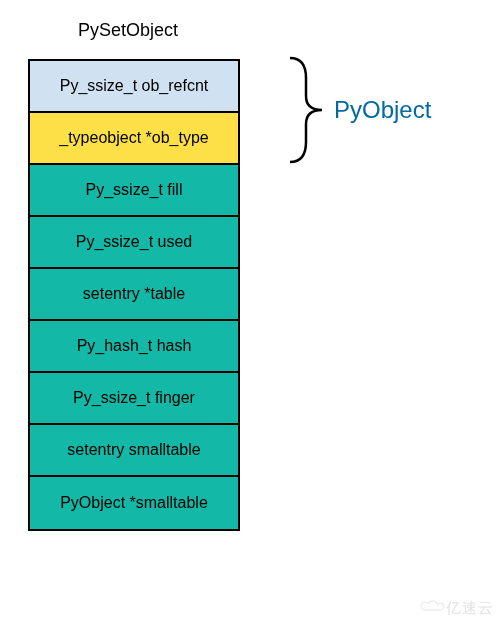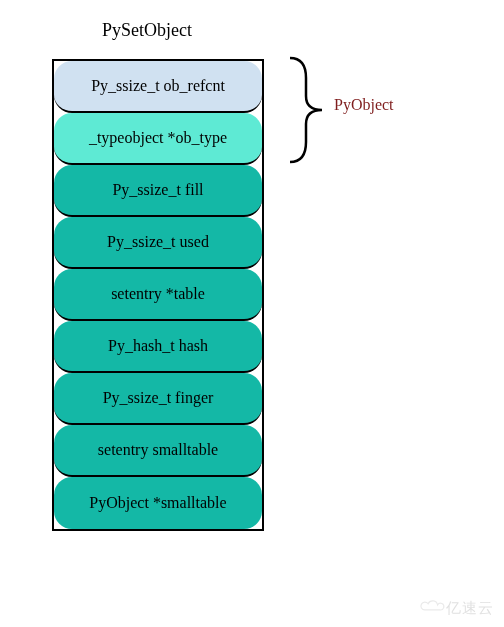--- a/index.html
+++ b/index.html
@@ -9,70 +9,68 @@
     }
     body {
       background: #ffffff;
       font-family: Arial, Helvetica, sans-serif;
       width: 504px;
       height: 627px;
       position: relative;
     }
     .container {
       position: relative;
-      padding: 20px 0 0 52px;
-      font-family: Liberation Serif, serif;
+      padding: 20px 0 0 28px;
     }
     .title {
       font-size: 18px;
       font-weight: 400;
       color: #000;
       margin-bottom: 18px;
       margin-left: 50px;
     }
     .struct {
       width: 212px;
       border: 2px solid #000;
     }
     .cell {
       height: 52px;
       display: flex;
       align-items: center;
       justify-content: center;
       font-size: 16px;
       color: #000;
       border-bottom: 2px solid #000;
-      border-radius: 18px;
     }
     .cell:last-child {
       border-bottom: none;
     }
     .cell-blue {
-      background: #5eead4;
+      background: #fde047;
     }
     .cell-green {
       background: #14b8a6;
     }
     .cell:nth-child(1) {
       background: #d0e1f1;
     }
     .brace {
       position: absolute;
       left: 286px;
       top: 56px;
       width: 40px;
       height: 108px;
       pointer-events: none;
     }
     .brace-label {
       position: absolute;
       left: 334px;
       top: 96px;
-      font-size: 16px;
-      color: #7f1d1d;
+      font-size: 24px;
+      color: #0369a1;
     }
     .watermark {
       position: absolute;
       right: 10px;
       bottom: 8px;
       display: flex;
       align-items: center;
       gap: 0;
       opacity: 0.25;
     }

